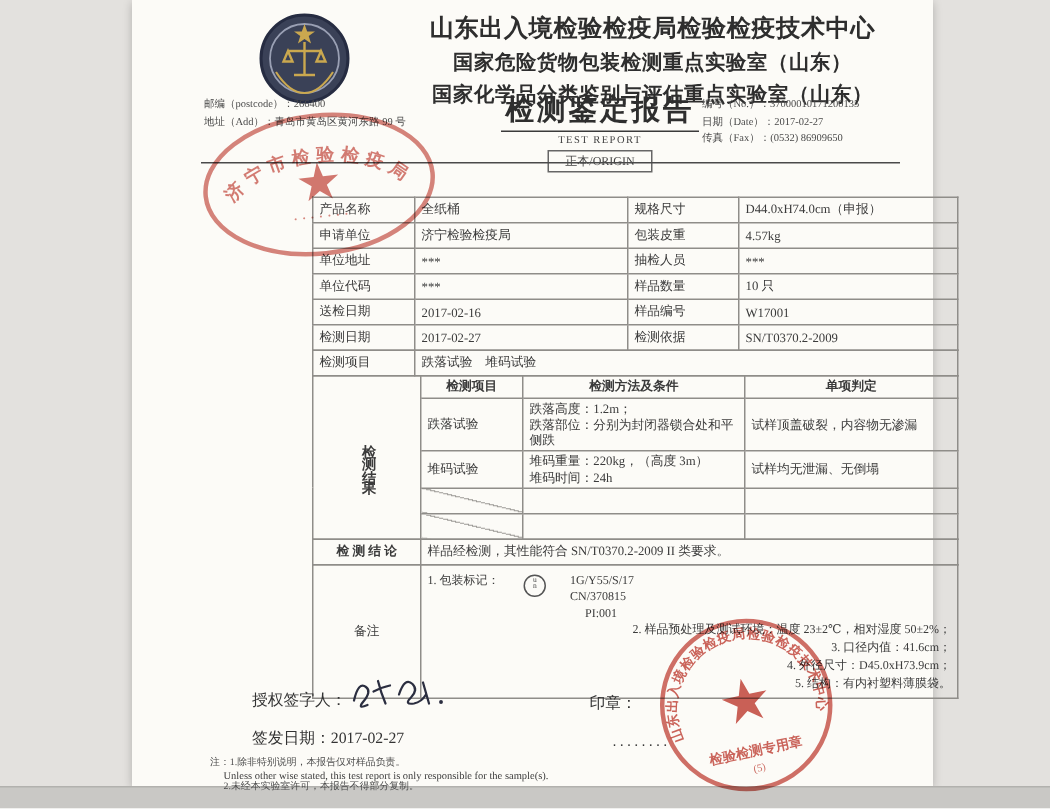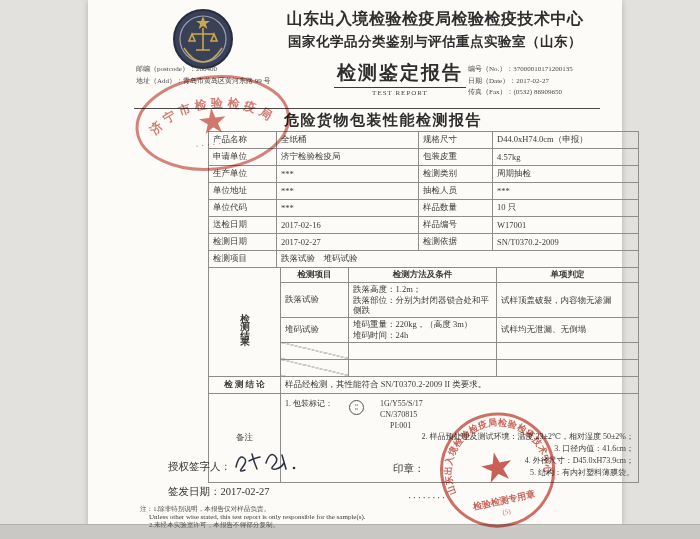--- a/index.html
+++ b/index.html
@@ -73,41 +73,42 @@
       <circle cx="31" cy="31" r="29" fill="#3a4157" stroke="#262c42" stroke-width="2"></circle>
       <circle cx="31" cy="31" r="23" fill="none" stroke="#9aa0b4" stroke-width="1.2"></circle>
       <polygon points="31,8 32.8,13 38,13 33.8,16 35.4,21 31,18 26.6,21 28.2,16 24,13 29.2,13" fill="#caa84f"></polygon>
       <path d="M31 20 v22 M20 26 h22 M20 26 l-3 7 h6 z M42 26 l-3 7 h6 z M24 42 h14" fill="none" stroke="#caa84f" stroke-width="1.6"></path>
       <path d="M12 40 q9 14 19 14 q10 0 19 -14" fill="none" stroke="#caa84f" stroke-width="1.4"></path>
     </svg>
   </div>
 
   <div class="org">
     <div class="org-l1">山东出入境检验检疫局检验检疫技术中心</div>
+    <div class="org-l2">国家危险货物包装检测重点实验室（山东）</div>
     <div class="org-l2">国家化学品分类鉴别与评估重点实验室（山东）</div>
   </div>
 
   <div class="contact">
     <div>邮编（postcode）：266400</div>
     <div>地址（Add）：青岛市黄岛区黄河东路 99 号</div>
   </div>
 
   <div class="rtitle">
     <div><span class="cn">检测鉴定报告</span></div>
     <div class="en">TEST REPORT</div>
+    <div><span class="origin">正本/ORIGIN</span></div>
   </div>
 
   <div class="meta">
     <div>编号（No.）：37000010171200135</div>
     <div>日期（Date）：2017-02-27</div>
     <div>传真（Fax）：(0532) 86909650</div>
   </div>
 
   <div class="hline"></div>
-  <div class="doctitle">危险货物包装性能检测报告</div>
 
   <div class="tables">
 
     <table>
       <colgroup>
           <col style="width:68px">
           <col style="width:142px">
           <col style="width:74px">
           <col style="width:146px">
         </colgroup>
@@ -116,26 +117,20 @@
         <td>产品名称</td>
         <td>全纸桶</td>
         <td>规格尺寸</td>
         <td>D44.0xH74.0cm（申报）</td>
       </tr>
       <tr>
         <td>申请单位</td>
         <td>济宁检验检疫局</td>
         <td>包装皮重</td>
         <td>4.57kg</td>
-      </tr>
-      <tr>
-        <td>生产单位</td>
-        <td>***</td>
-        <td>检测类别</td>
-        <td>周期抽检</td>
       </tr>
       <tr>
         <td>单位地址</td>
         <td>***</td>
         <td>抽检人员</td>
         <td>***</td>
       </tr>
       <tr>
         <td>单位代码</td>
         <td>***</td>

